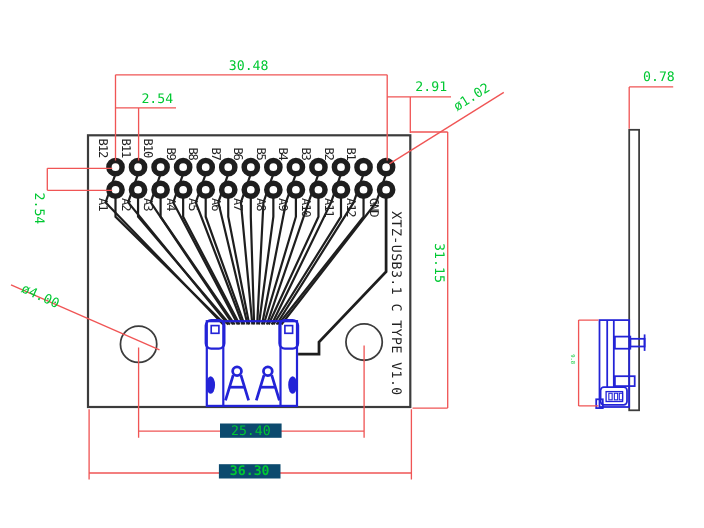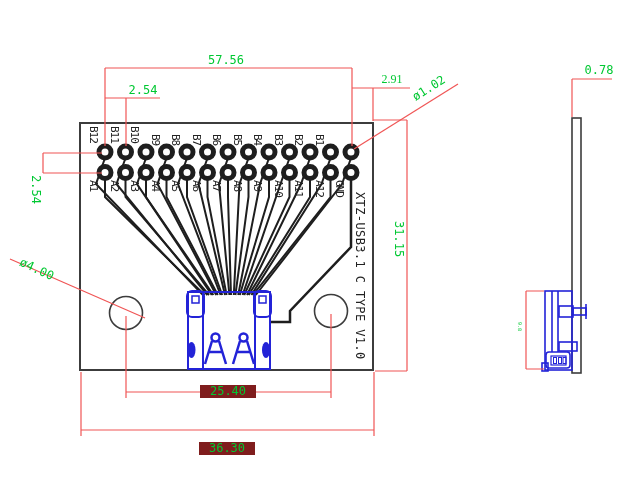--- a/index.html
+++ b/index.html
@@ -4,21 +4,21 @@
 <style>
   html,body{margin:0;padding:0;background:#fff;}
   #stage{position:relative;width:640px;height:480px;background:#fff;overflow:hidden;
          font-family:"DejaVu Sans Mono", monospace;}
   #stage svg{position:absolute;left:0;top:0;}
   .dimtxt{position:absolute;color:#00c832;font-size:12px;line-height:13px;
           white-space:nowrap;text-align:center;}
   .vtext{writing-mode:vertical-rl;text-orientation:mixed;}
   .pinlbl{position:absolute;color:#222;font-size:11px;line-height:11px;
           writing-mode:vertical-rl;text-orientation:mixed;letter-spacing:-1px;}
-  .brk{background:#7f1d1d;padding:0 2px;z-index:5;}
+  .brk{background:#0c4a6e;padding:0 2px;z-index:5;}
   .boardtitle{position:absolute;color:#222;font-size:12px;letter-spacing:0.4px;}
 </style>
 </head>
 <body>
 
 <div id="stage">
 
   <svg width="640" height="480" viewBox="0 0 640 480">
 
     <g>
@@ -133,29 +133,29 @@
       <path d="M43 153 H102 M43 173 H102 M43 153 V173"></path>
       <path d="M10 259 L145 318"></path>
       <path d="M126 316 V398 M331 314 V398 M126 392 H331"></path>
       <path d="M81 372 V436 M374 372 V436 M81 430 H374"></path>
       <path d="M407 120 V371 M373 120 H407 M375 371 H407"></path>
       <path d="M572 79 H612 M572 79 V117"></path>
       <path d="M526 291 V369 M526 291 H544 M526 369 H544"></path>
     </g>
   </svg>
 
-  <div class="dimtxt" style="left:198px;top:54px;width:56px;">57.56</div>
+  <div class="dimtxt" style="left:198px;top:54px;width:56px;">30.48</div>
   <div class="dimtxt" style="left:115px;top:84px;width:56px;">2.54</div>
-  <div class="dimtxt" style="left:372px;top:73px;width:40px;font-family:Liberation Serif, serif;">2.91</div>
+  <div class="dimtxt" style="left:372px;top:73px;width:40px;">2.91</div>
   <div class="dimtxt" style="left:405px;top:82px;width:48px;transform:rotate(-32deg);">ø1.02</div>
   <div class="dimtxt vtext" style="left:29px;top:175px;">2.54</div>
   <div class="dimtxt" style="left:13px;top:252px;width:52px;transform:rotate(25deg);transform-origin:left center;">ø4.00</div>
   <div class="dimtxt vtext" style="left:392px;top:221px;">31.15</div>
   <div class="dimtxt brk" style="left:200px;top:385px;width:52px;">25.40</div>
-  <div class="dimtxt brk" style="left:199px;top:442px;width:52px;">36.30</div>
+  <div class="dimtxt brk" style="left:199px;top:422px;width:52px;font-weight:bold;">36.30</div>
   <div class="dimtxt" style="left:582px;top:64px;width:34px;">0.78</div>
   <div class="dimtxt vtext" style="left:517px;top:322px;font-size:5px;line-height:6px;">9.8</div>
 
   <div class="boardtitle vtext" style="left:353px;top:192px;">XTZ-USB3.1 C TYPE V1.0</div>
 
   <div id="labels">
       <div class="pinlbl" style="left: 88px; top: 126.2px;">B12</div>
       <div class="pinlbl" style="left: 88px; top: 180px;">A1</div>
       <div class="pinlbl" style="left: 108.5px; top: 126.2px;">B11</div>
       <div class="pinlbl" style="left: 108.5px; top: 180px;">A2</div>

